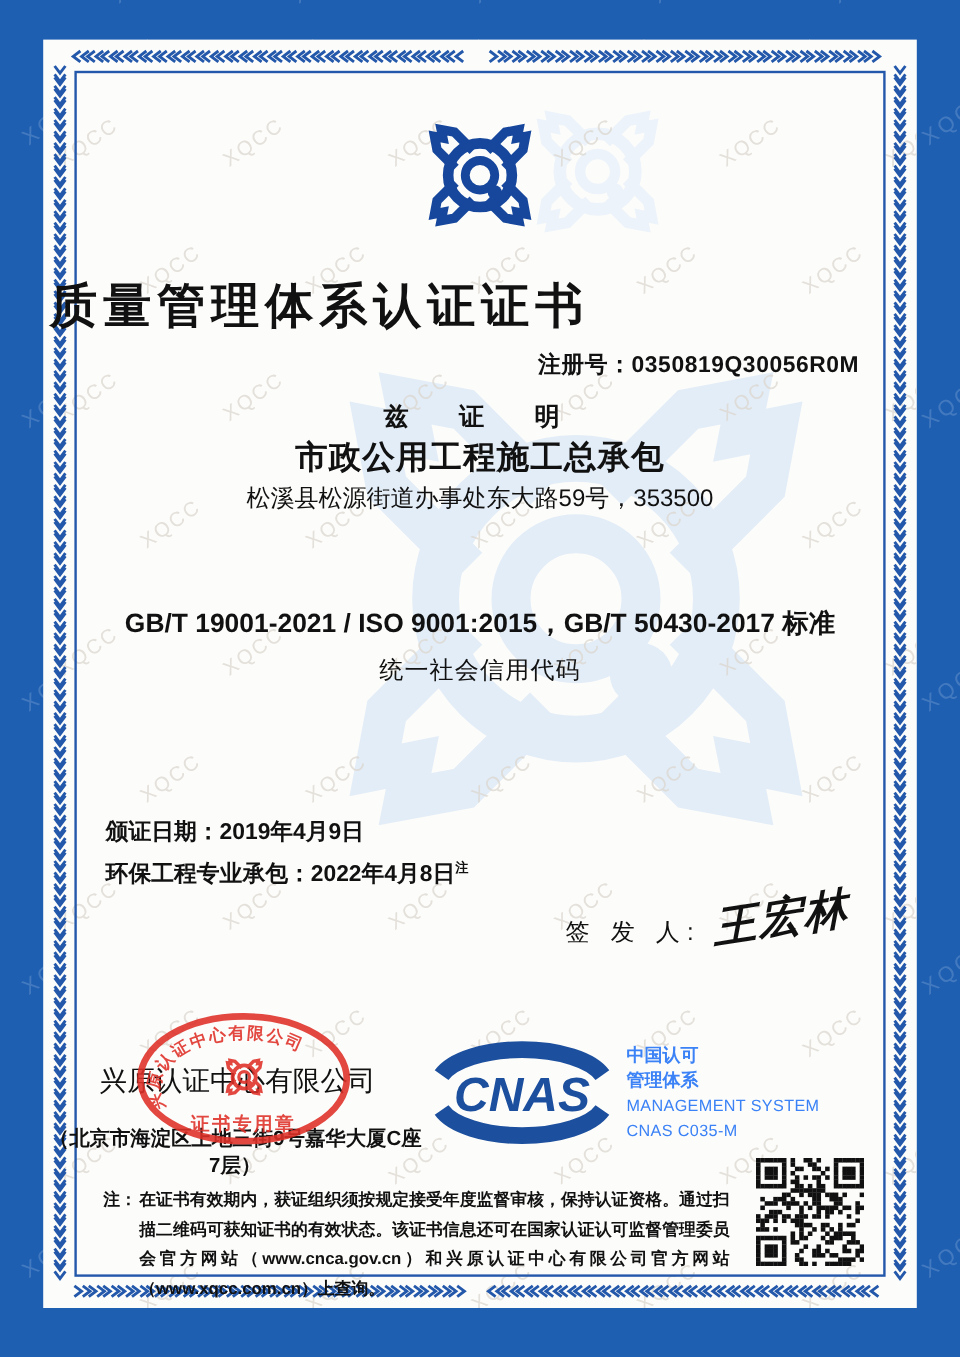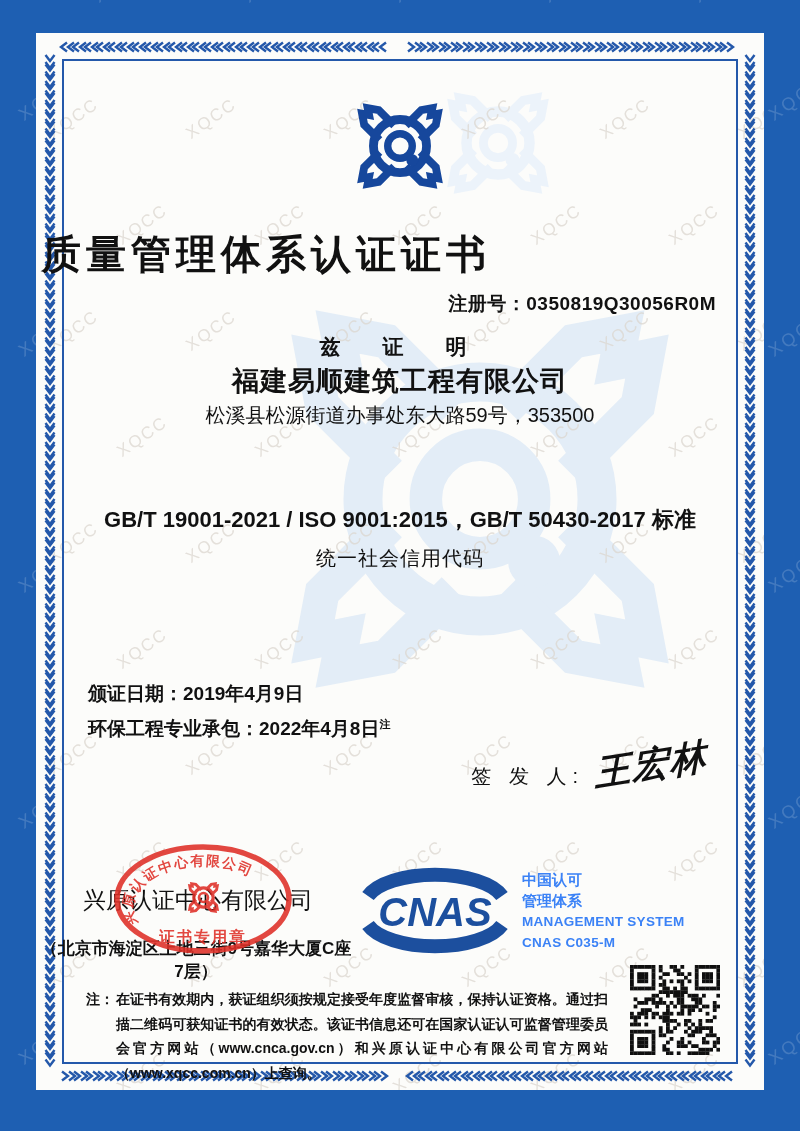--- a/index.html
+++ b/index.html
@@ -43,21 +43,21 @@
   .issuer-name{position:absolute;left:6px;top:852px;width:312px;text-align:center;font-size:23px;font-weight:500;}
   .issuer-addr{position:absolute;left:0px;top:904px;width:320px;text-align:center;font-size:17px;font-weight:600;}
   .stamp{position:absolute;left:72px;top:806px;opacity:.88;}
   .stamp .ring{fill:none;stroke:#df2f27;stroke-width:5.5;}
   .stamp text{fill:#df2f27;font-weight:700;}
   .stamp .mini{color:#df2f27;}
 
   .cnas{position:absolute;left:320px;top:830px;color:#1c4f9e;}
   .cnas-text{position:absolute;left:486px;top:836px;line-height:21px;color:#3b82f6;}
   .cnas-text .cjk{font-size:15px;font-weight:700;}
-  .cnas-text .eng{font-size:13.5px;font-weight:700;letter-spacing:.3px;}
+  .cnas-text .eng{font-size:13.5px;font-weight:400;letter-spacing:.3px;}
 
   .footnote{position:absolute;left:50px;top:954px;width:522px;font-size:14px;line-height:24.5px;font-weight:600;}
   .fn-label{position:absolute;left:0;top:0;font-weight:700;}
   .fn-text{display:block;margin-left:30px;text-align:justify;}
   .qr{position:absolute;left:594px;top:932px;}
 </style>
 </head>
 <body>
 
 <svg width="0" height="0" style="position:absolute">
@@ -547,21 +547,21 @@
         <use href="#emblem" width="118" height="118"></use>
       </svg>
 
       <div class="title">质量管理体系认证证书</div>
 
       <div class="reg-row">
         <span>注册号：</span><span>0350819Q30056R0M</span>
       </div>
 
       <div class="certify">兹证明</div>
-      <div class="company">福建易顺建筑工程有限公司</div>
+      <div class="company">市政公用工程施工总承包</div>
       <div class="addr">松溪县松源街道办事处东大路59号，353500</div>
 
       <div class="standards">GB/T 19001-2021 / ISO 9001:2015，GB/T 50430-2017 标准</div>
 
       <div class="scope-head">统一社会信用代码</div>
 
       <div class="dates">
         <div>颁证日期：2019年4月9日</div>
         <div><span>环保工程专业承包：2022年4月8日</span><sup>注</sup></div>
       </div>

